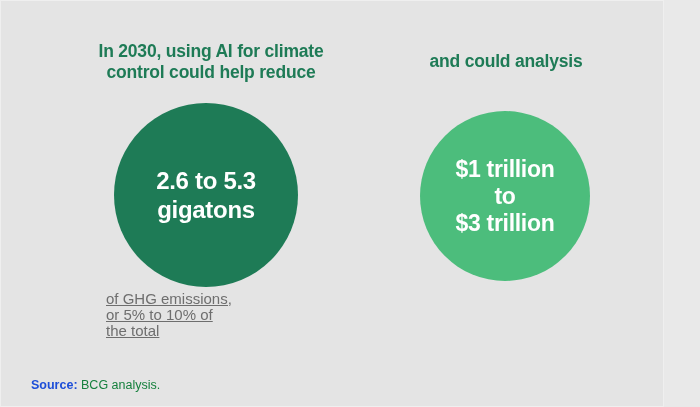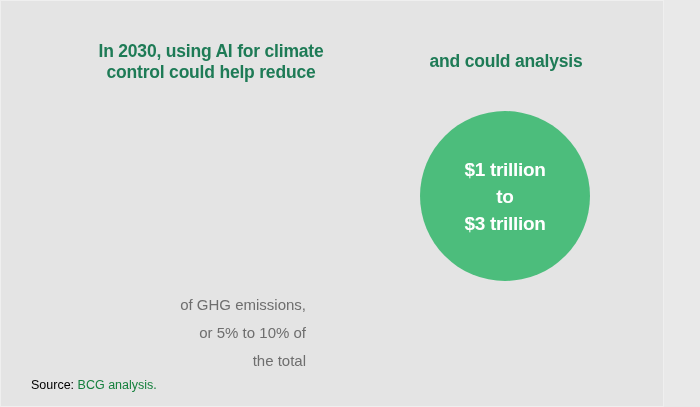--- a/index.html
+++ b/index.html
@@ -73,33 +73,34 @@
   .circle-label {
     white-space: pre-line;
     padding: 0 10px;
   }
   #circle-left .circle-label {
     font-size: 24px;
     line-height: 29px;
     letter-spacing: -0.3px;
   }
   #circle-right .circle-label {
-    font-size: 19px;
+    font-size: 23px;
     line-height: 27px;
     letter-spacing: -0.3px;
   }
 
   
   .caption {
     position: absolute;
-    text-align: right;
+    text-align: left;
     font-size: 15px;
-    line-height: 28px;
+    line-height: 16px;
     color: #6e6e6e;
     white-space: pre-line;
+    text-decoration: underline;
   }
   #caption-left {
     left: 105px;
     top: 290px;
     width: 200px;
   }
   #caption-right {
     left: 388px;
     top: 290px;
     width: 232px;
@@ -108,37 +109,41 @@
   
   #source-note {
     position: absolute;
     left: 30px;
     top: 377px;
     font-size: 12.5px;
     line-height: 15px;
     color: #444444;
   }
   #source-note .source-label {
-    font-weight: normal;
-    color: #000000;
+    font-weight: bold;
+    color: #1d4ed8;
   }
   #source-note .source-text {
     color: #15803d;
   }
 </style>
 </head>
 <body>
 
 <div id="infographic">
 
   <div class="heading" id="heading-left">In 2030, using AI for climate
 control could help reduce</div>
 
   <div class="heading" id="heading-right">and could analysis</div>
 
+  <div class="circle" id="circle-left">
+    <span class="circle-label">2.6 to 5.3
+gigatons</span>
+  </div>
 
   <div class="circle" id="circle-right">
     <span class="circle-label">$1 trillion
 to
 $3 trillion</span>
   </div>
 
   <div class="caption" id="caption-left">of GHG emissions,
 or 5% to 10% of
 the total</div>

